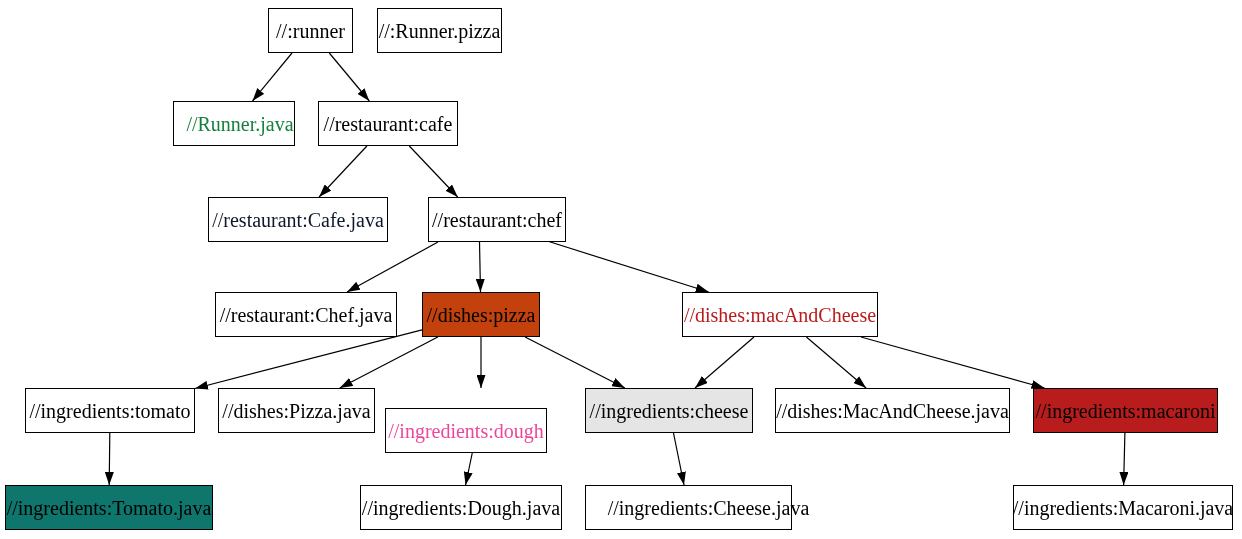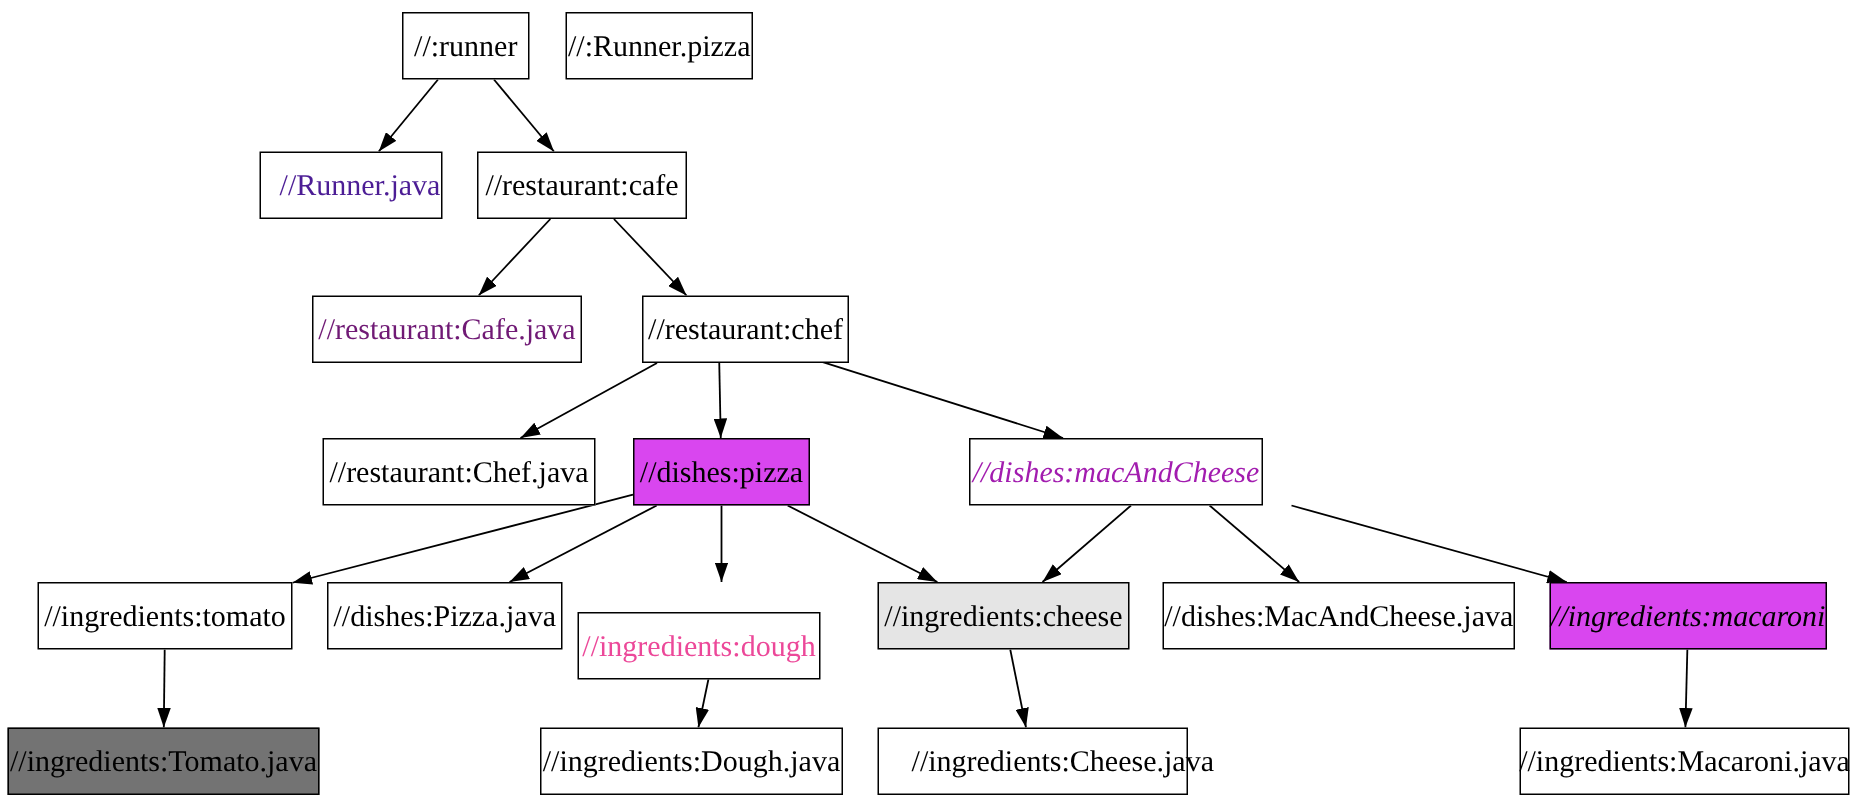--- a/index.html
+++ b/index.html
@@ -74,60 +74,60 @@
       <line x1="673.5" y1="433.0" x2="684.0" y2="485.0" stroke="#000000" stroke-width="1.2" marker-end="url(#arrowhead)"></line>
       <line x1="1124.9" y1="433.0" x2="1123.6" y2="485.0" stroke="#000000" stroke-width="1.2" marker-end="url(#arrowhead)"></line>
     </svg>
   <div class="nodes-layer" id="nodes-layer">
       <div class="node" style="left: 268px; top: 8px; width: 85px; height: 45px; background: rgb(255, 255, 255); border-color: rgb(0, 0, 0); color: rgb(0, 0, 0);">
         <span class="node-label">//:runner</span>
       </div>
       <div class="node" style="left: 377px; top: 8px; width: 125px; height: 45px; background: rgb(255, 255, 255); border-color: rgb(0, 0, 0); color: rgb(0, 0, 0);">
         <span class="node-label">//:Runner.pizza</span>
       </div>
-      <div class="node" style="left: 173px; top: 101px; width: 122px; height: 45px; background: rgb(255, 255, 255); border-color: rgb(0, 0, 0); color: #4c1d95; padding-left: 12px;">
+      <div class="node" style="left: 173px; top: 101px; width: 122px; height: 45px; background: rgb(255, 255, 255); border-color: rgb(0, 0, 0); color: #15803d; padding-left: 12px;">
         <span class="node-label">//Runner.java</span>
       </div>
       <div class="node" style="left: 318px; top: 101px; width: 140px; height: 45px; background: rgb(255, 255, 255); border-color: rgb(0, 0, 0); color: rgb(0, 0, 0);">
         <span class="node-label">//restaurant:cafe</span>
       </div>
-      <div class="node" style="left: 208px; top: 197px; width: 180px; height: 45px; background: rgb(255, 255, 255); border-color: rgb(0, 0, 0); color: #701a75;">
+      <div class="node" style="left: 208px; top: 197px; width: 180px; height: 45px; background: rgb(255, 255, 255); border-color: rgb(0, 0, 0); color: #0f172a;">
         <span class="node-label">//restaurant:Cafe.java</span>
       </div>
       <div class="node" style="left: 410px; top: 197px; width: 138px; height: 45px; background: rgb(255, 255, 255); border-color: rgb(0, 0, 0); color: rgb(0, 0, 0); margin-left: 18px;">
         <span class="node-label">//restaurant:chef</span>
       </div>
       <div class="node" style="left: 215px; top: 292px; width: 182px; height: 45px; background: rgb(255, 255, 255); border-color: rgb(0, 0, 0); color: rgb(0, 0, 0);">
         <span class="node-label">//restaurant:Chef.java</span>
       </div>
-      <div class="node" style="left: 422px; top: 292px; width: 118px; height: 45px; background: #d946ef; border-color: rgb(0, 0, 0); color: rgb(0, 0, 0);">
+      <div class="node" style="left: 422px; top: 292px; width: 118px; height: 45px; background: #c2410c; border-color: rgb(0, 0, 0); color: rgb(0, 0, 0);">
         <span class="node-label">//dishes:pizza</span>
       </div>
-      <div class="node" style="left: 646px; top: 292px; width: 196px; height: 45px; background: rgb(255, 255, 255); border-color: rgb(0, 0, 0); color: #a21caf; font-style: italic;">
+      <div class="node" style="left: 682px; top: 292px; width: 196px; height: 45px; background: rgb(255, 255, 255); border-color: rgb(0, 0, 0); color: #b91c1c;">
         <span class="node-label">//dishes:macAndCheese</span>
       </div>
       <div class="node" style="left: 25px; top: 388px; width: 170px; height: 45px; background: rgb(255, 255, 255); border-color: rgb(0, 0, 0); color: rgb(0, 0, 0);">
         <span class="node-label">//ingredients:tomato</span>
       </div>
       <div class="node" style="left: 218px; top: 388px; width: 157px; height: 45px; background: rgb(255, 255, 255); border-color: rgb(0, 0, 0); color: rgb(0, 0, 0);">
         <span class="node-label">//dishes:Pizza.java</span>
       </div>
       <div class="node" style="left: 385px; top: 388px; width: 162px; height: 45px; background: rgb(255, 255, 255); border-color: rgb(0, 0, 0); color: #ec4899; margin-top: 20px;">
         <span class="node-label">//ingredients:dough</span>
       </div>
       <div class="node" style="left: 585px; top: 388px; width: 168px; height: 45px; background: #e5e5e5; border-color: rgb(0, 0, 0); color: rgb(0, 0, 0);">
         <span class="node-label">//ingredients:cheese</span>
       </div>
       <div class="node" style="left: 775px; top: 388px; width: 235px; height: 45px; background: rgb(255, 255, 255); border-color: rgb(0, 0, 0); color: rgb(0, 0, 0);">
         <span class="node-label">//dishes:MacAndCheese.java</span>
       </div>
-      <div class="node" style="left: 1033px; top: 388px; width: 185px; height: 45px; background: #d946ef; border-color: rgb(0, 0, 0); color: rgb(0, 0, 0); font-style: italic;">
+      <div class="node" style="left: 1033px; top: 388px; width: 185px; height: 45px; background: #b91c1c; border-color: rgb(0, 0, 0); color: rgb(0, 0, 0);">
         <span class="node-label">//ingredients:macaroni</span>
       </div>
-      <div class="node" style="left: 5px; top: 485px; width: 208px; height: 45px; background: #737373; border-color: rgb(0, 0, 0); color: rgb(0, 0, 0);">
+      <div class="node" style="left: 5px; top: 485px; width: 208px; height: 45px; background: #0f766e; border-color: rgb(0, 0, 0); color: rgb(0, 0, 0);">
         <span class="node-label">//ingredients:Tomato.java</span>
       </div>
       <div class="node" style="left: 360px; top: 485px; width: 202px; height: 45px; background: rgb(255, 255, 255); border-color: rgb(0, 0, 0); color: rgb(0, 0, 0);">
         <span class="node-label">//ingredients:Dough.java</span>
       </div>
       <div class="node" style="left: 585px; top: 485px; width: 207px; height: 45px; background: rgb(255, 255, 255); border-color: rgb(0, 0, 0); color: rgb(0, 0, 0); padding-left: 40px;">
         <span class="node-label">//ingredients:Cheese.java</span>
       </div>
       <div class="node" style="left: 1013px; top: 485px; width: 220px; height: 45px; background: rgb(255, 255, 255); border-color: rgb(0, 0, 0); color: rgb(0, 0, 0);">
         <span class="node-label">//ingredients:Macaroni.java</span>

